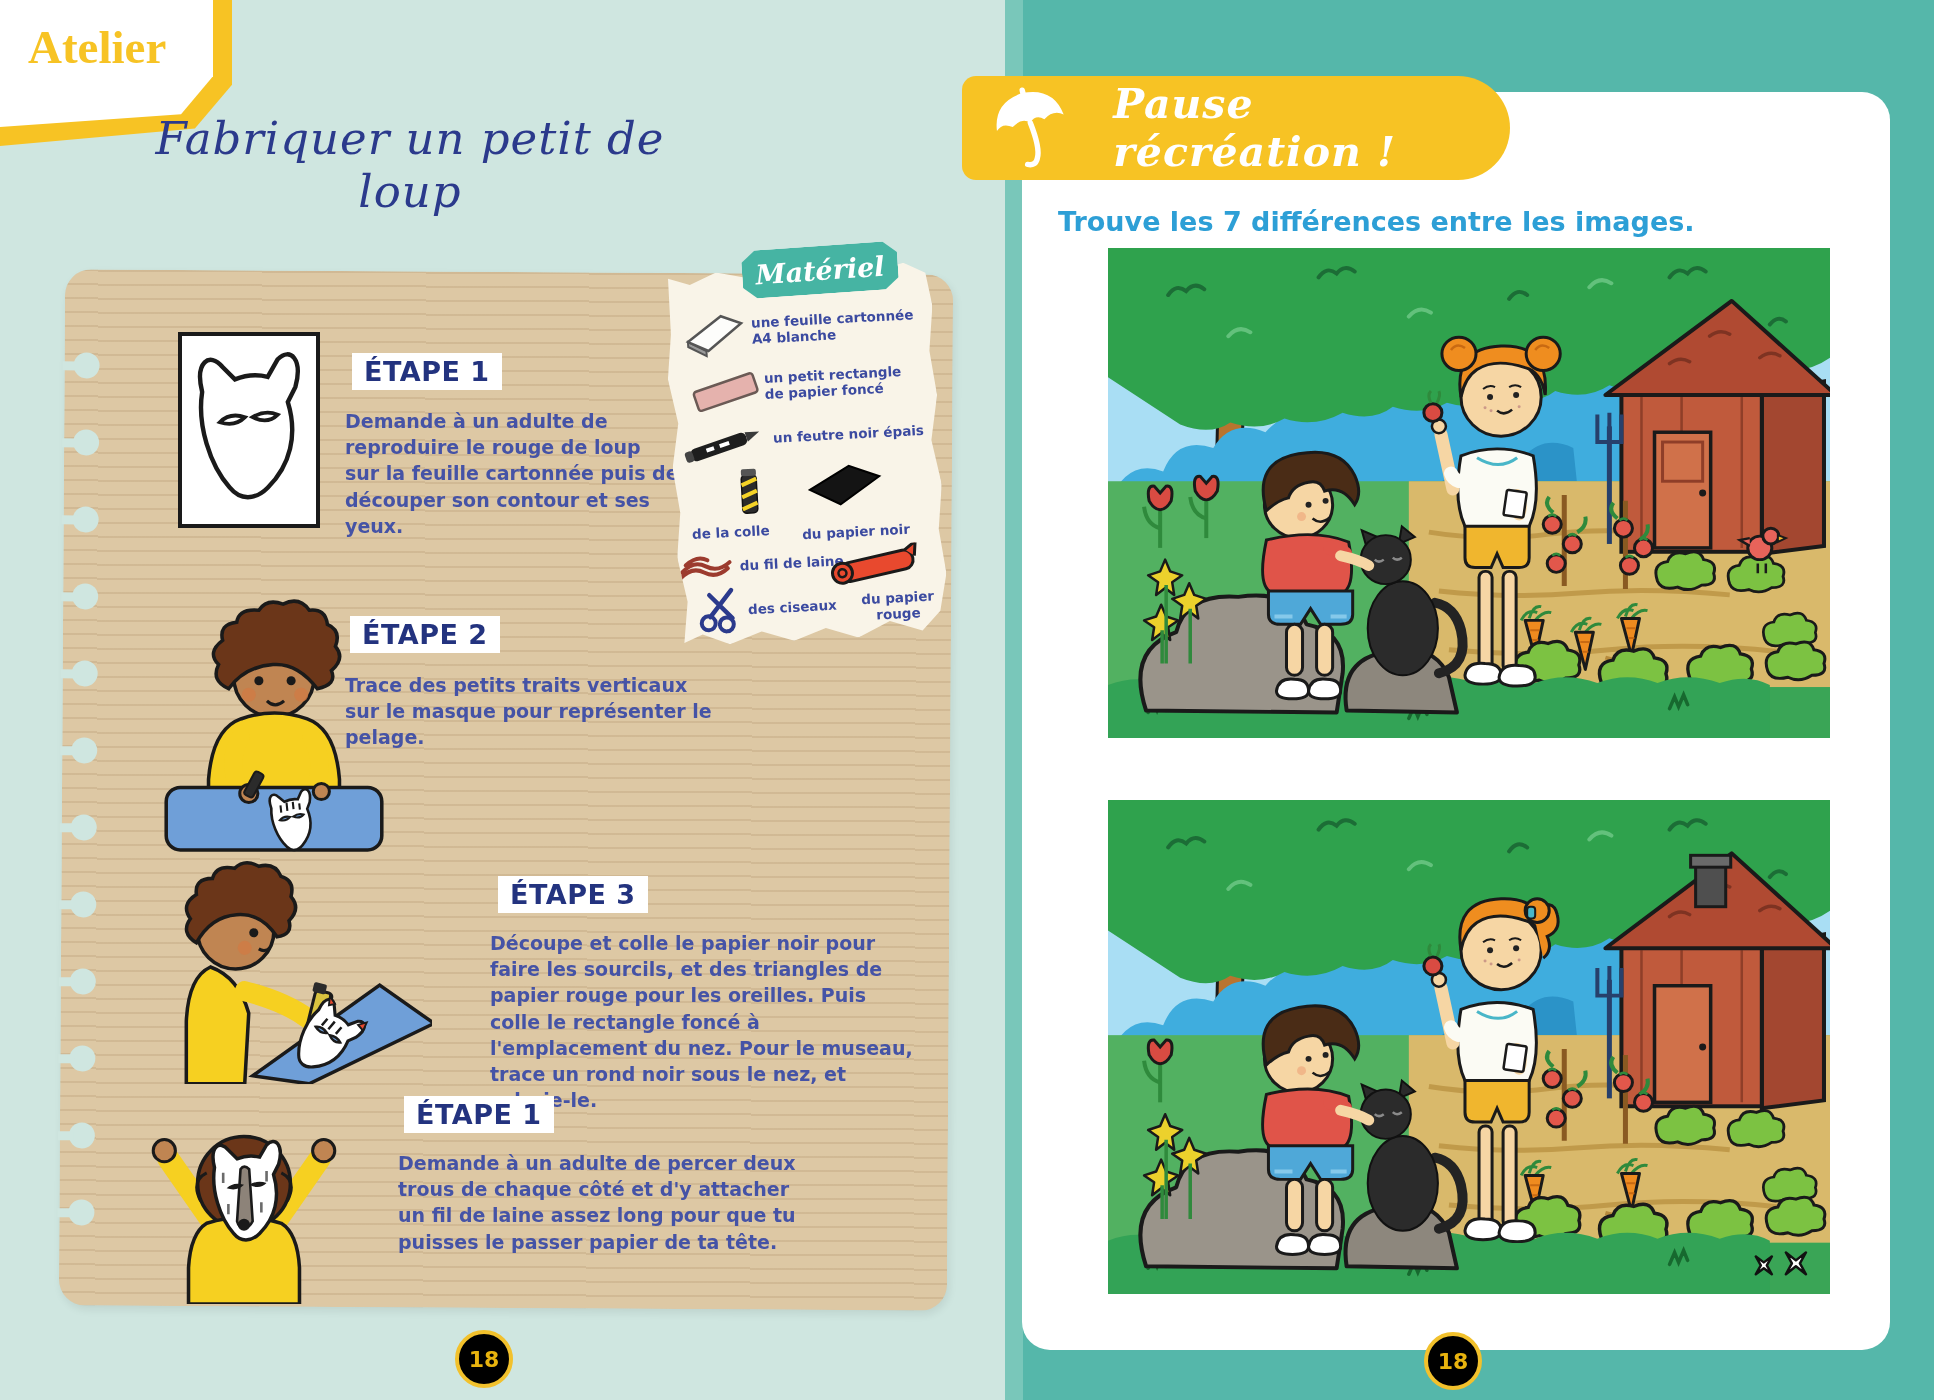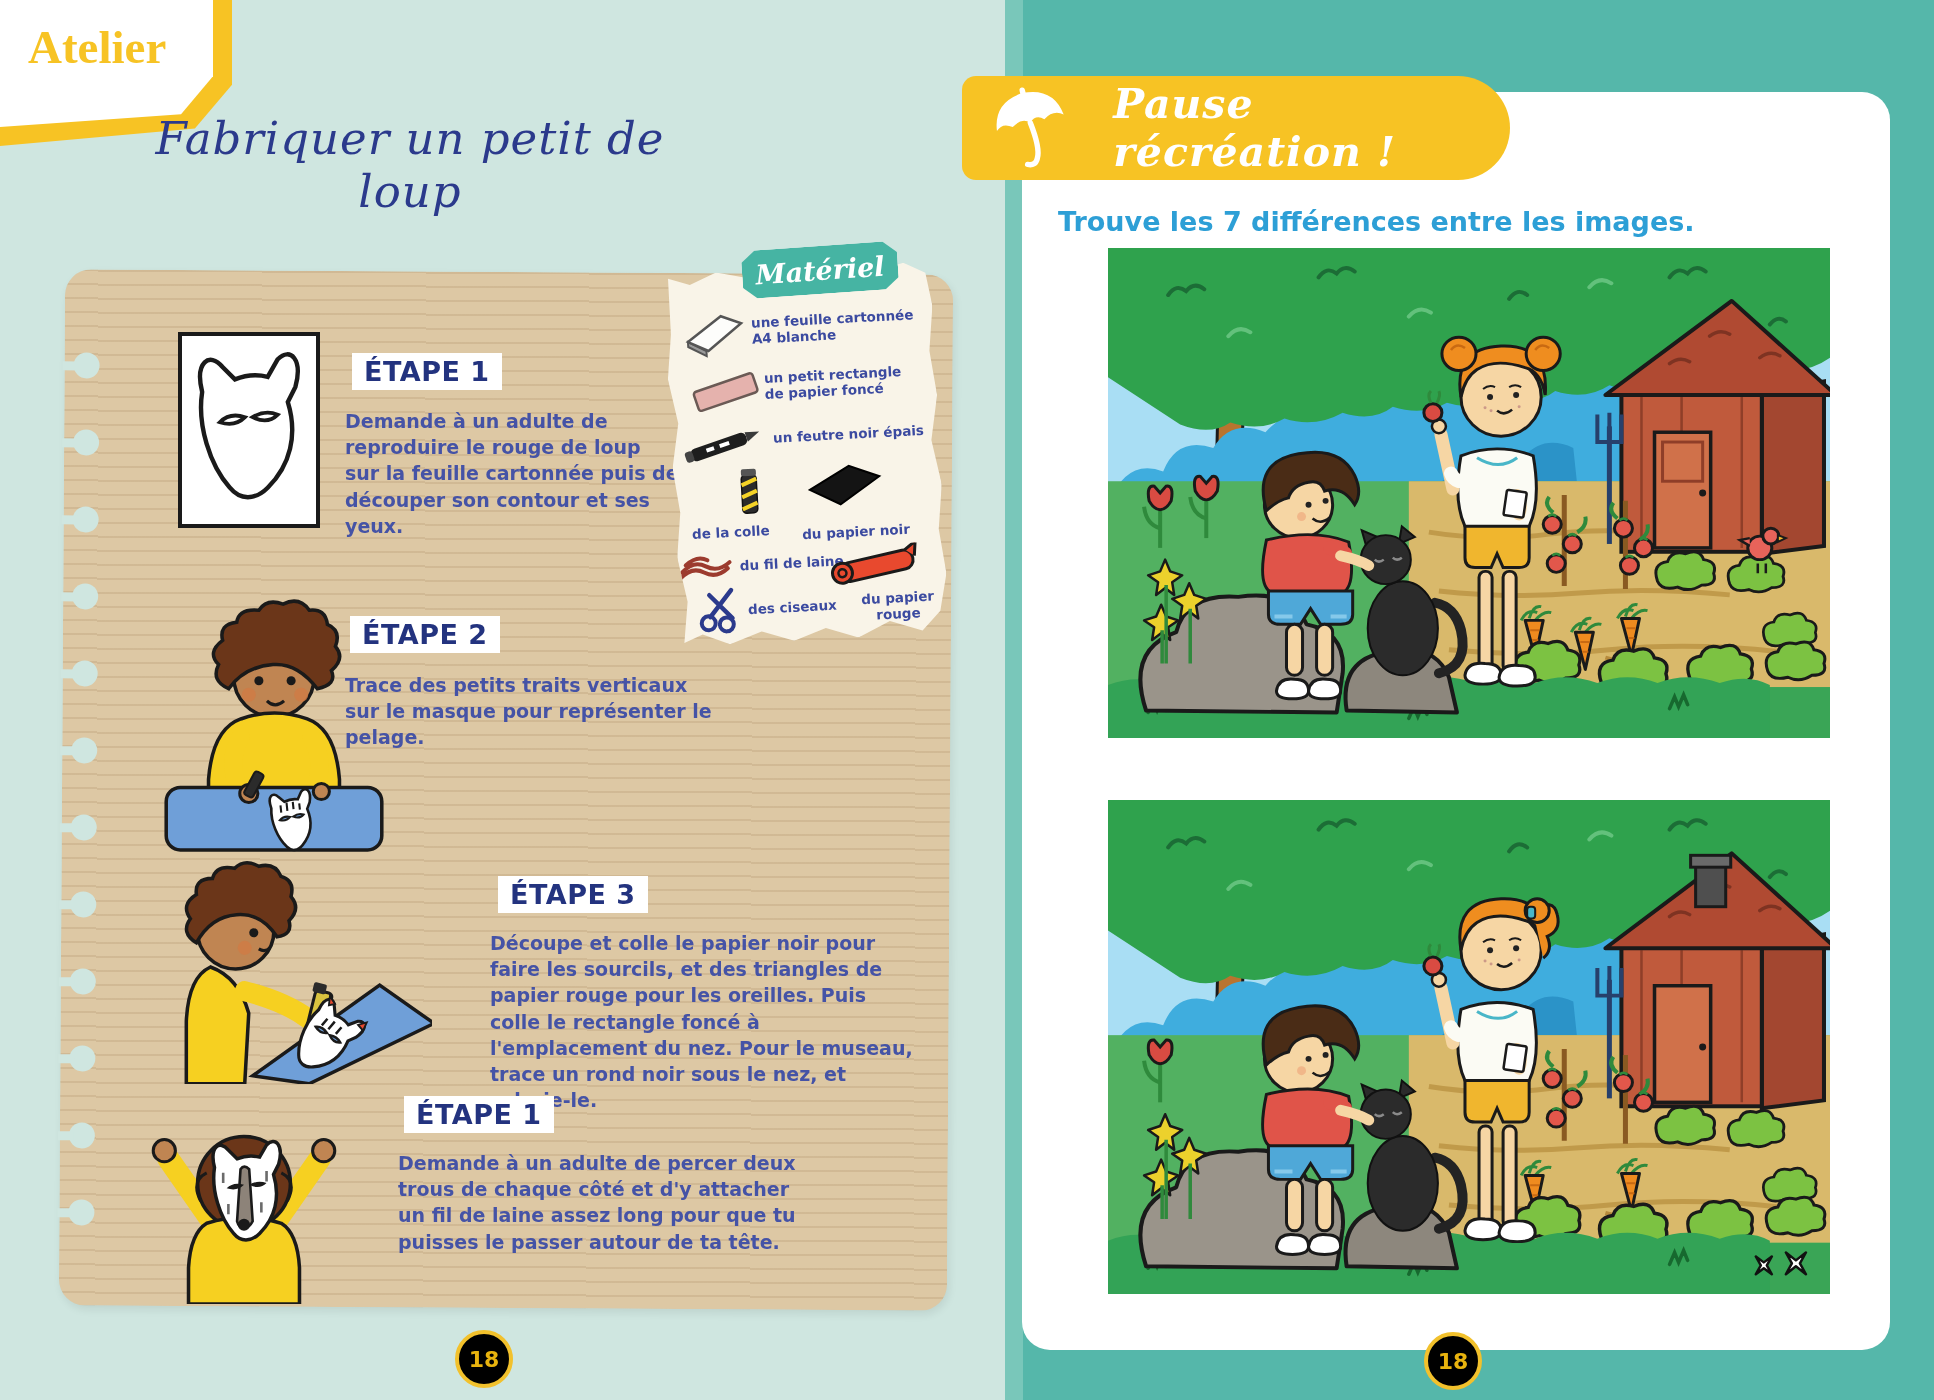--- a/index.html
+++ b/index.html
@@ -300,21 +300,21 @@
       <path d="M78,150 q-16,10 -18,44 l0,36 h110 l0,-36 q-2,-34 -18,-44 q-36,-12 -74,0 z" fill="#f6d021" stroke="#1a1a1a" stroke-width="3.5"></path>
       <g transform="translate(72,62) scale(0.86)">
         <use href="#wolf-mask-path" fill="#ffffff" stroke="#1a1a1a" stroke-width="4"></use>
         <path d="M46,40 q4,-6 10,0 l4,60 q-4,8 -10,8 q-6,0 -8,-8 z" fill="#8d8379" stroke="#1a1a1a" stroke-width="3"></path>
         <use href="#wolf-eyes-path" fill="#1a1a1a"></use>
         <circle cx="50" cy="104" r="7" fill="#1a1a1a"></circle>
         <path d="M26,44 v12 M76,42 v12 M32,80 v12 M70,78 v12" stroke="#6b6b6b" stroke-width="3"></path>
       </g>
     </svg>
     <div class="etape-chip" style="left:404px;top:1096px">ÉTAPE 1</div>
-    <div class="step-text" style="left:398px;top:1150px;width:420px">Demande à un adulte de percer deux trous de chaque côté et d'y attacher un fil de laine assez long pour que tu puisses le passer autour de ta tête.</div>
+    <div class="step-text" style="left:398px;top:1150px;width:420px">Demande à un adulte de percer deux trous de chaque côté et d'y attacher un fil de laine assez long pour que tu puisses le passer papier de ta tête.</div>
 
     <div id="materials-paper" class="abs">
       <svg class="abs" style="left:16px;top:38px" width="66" height="48" viewBox="0 0 66 48">
         <path d="M6,30 L24,40 L24,45 L6,35 z" fill="#9a9a9a" stroke="#555" stroke-width="2"></path>
         <path d="M6,30 L40,6 L60,14 L26,40 Z" fill="#fdfdfb" stroke="#555" stroke-width="2.5"></path>
       </svg>
       <div class="mat-label" style="left:86px;top:44px;width:172px">une feuille cartonnée A4 blanche</div>
 
       <svg class="abs" style="left:20px;top:96px" width="74" height="44" viewBox="0 0 74 44">
         <rect x="6" y="14" width="62" height="20" rx="3" fill="#e5b2ad" stroke="#6b5a55" stroke-width="2.5" transform="rotate(-16 37 24)"></rect>

